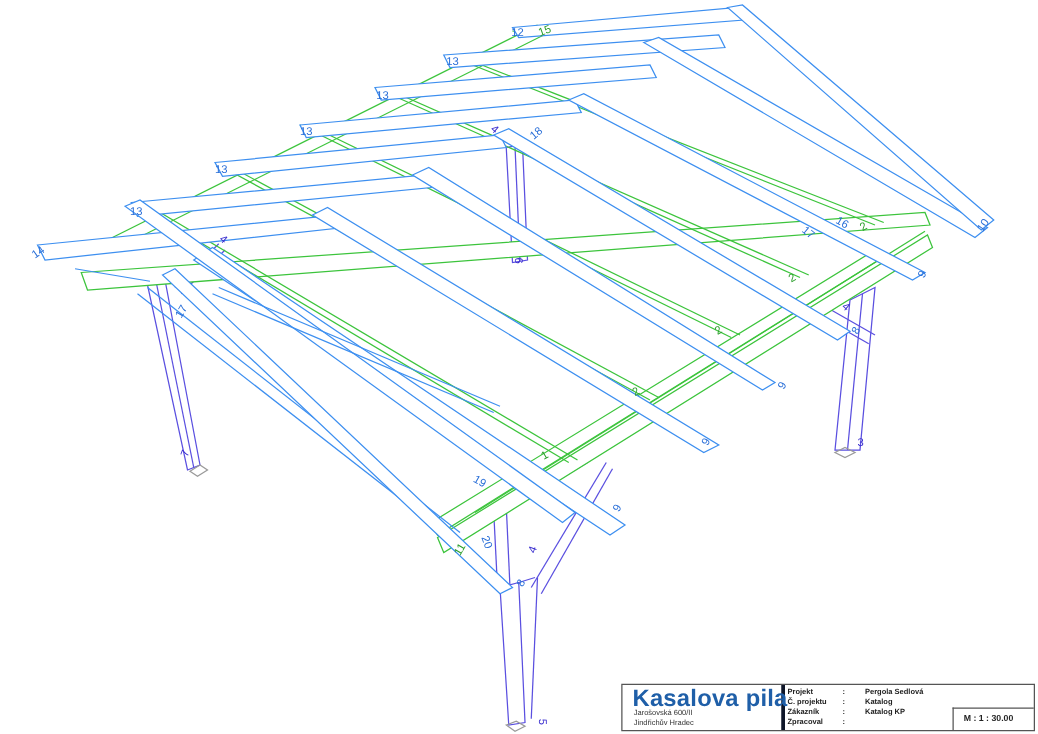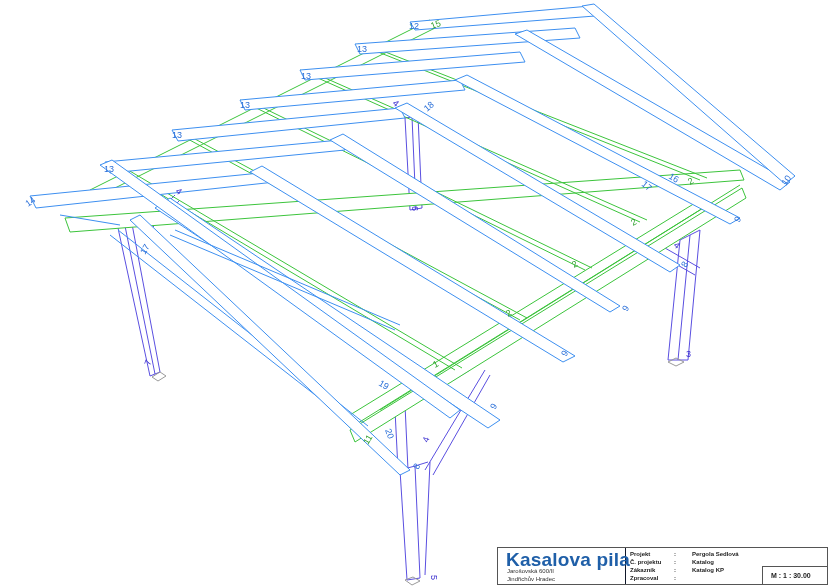--- a/index.html
+++ b/index.html
@@ -11,21 +11,21 @@
   .greenfill { stroke:#3cc43c; stroke-width:1; fill:#ffffff; }
   .purple { stroke:#5a4fe0; stroke-width:1; fill:none; }
   .purplefill { stroke:#5a4fe0; stroke-width:1; fill:#ffffff; }
   .gray { stroke:#9a9a9a; stroke-width:1; fill:none; }
   .lbl { font-family:"Liberation Sans", sans-serif; font-size:9px; }
   .lbl-blue { fill:#2a6fd8; }
   .lbl-green { fill:#2a9e2a; }
   .lbl-purple { fill:#3b2fcf; }
 
   #title-block { position:absolute; left:497px; top:547px; width:329px; height:36px; border:1px solid #555; background:#fff; }
-  #company { position:absolute; left:0; top:0; width:127px; height:36px; border-right:1px solid #0f172a;text-decoration:underline; }
+  #company { position:absolute; left:0; top:0; width:127px; height:36px; border-right:3px solid #0f172a;text-decoration:underline; }
   #company-name { position:absolute; left:8px; top:1px; font-size:19px; font-weight:bold; color:#1f5fa8; letter-spacing:0.2px; white-space:nowrap; }
   #company-addr1 { position:absolute; left:9px; top:20px; font-size:6px; color:#333; }
   #company-addr2 { position:absolute; left:9px; top:28px; font-size:6px; color:#333; }
   #info { position:absolute; left:128px; top:0; width:201px; height:36px; }
   .info-row { position:absolute; left:4px; font-size:6px; font-weight:bold; color:#222; white-space:nowrap; height:8px; line-height:8px; }
   .info-key { display:inline-block; width:44px; }
   .info-sep { display:inline-block; width:18px; }
   #scale-box { position:absolute; right:0; bottom:0; width:64px; height:17px; border-left:1px solid #555; border-top:1px solid #555; }
   #scale { position:absolute; left:8px; top:5px; font-size:7px; font-weight:bold; color:#222; white-space:nowrap; }
 </style>

